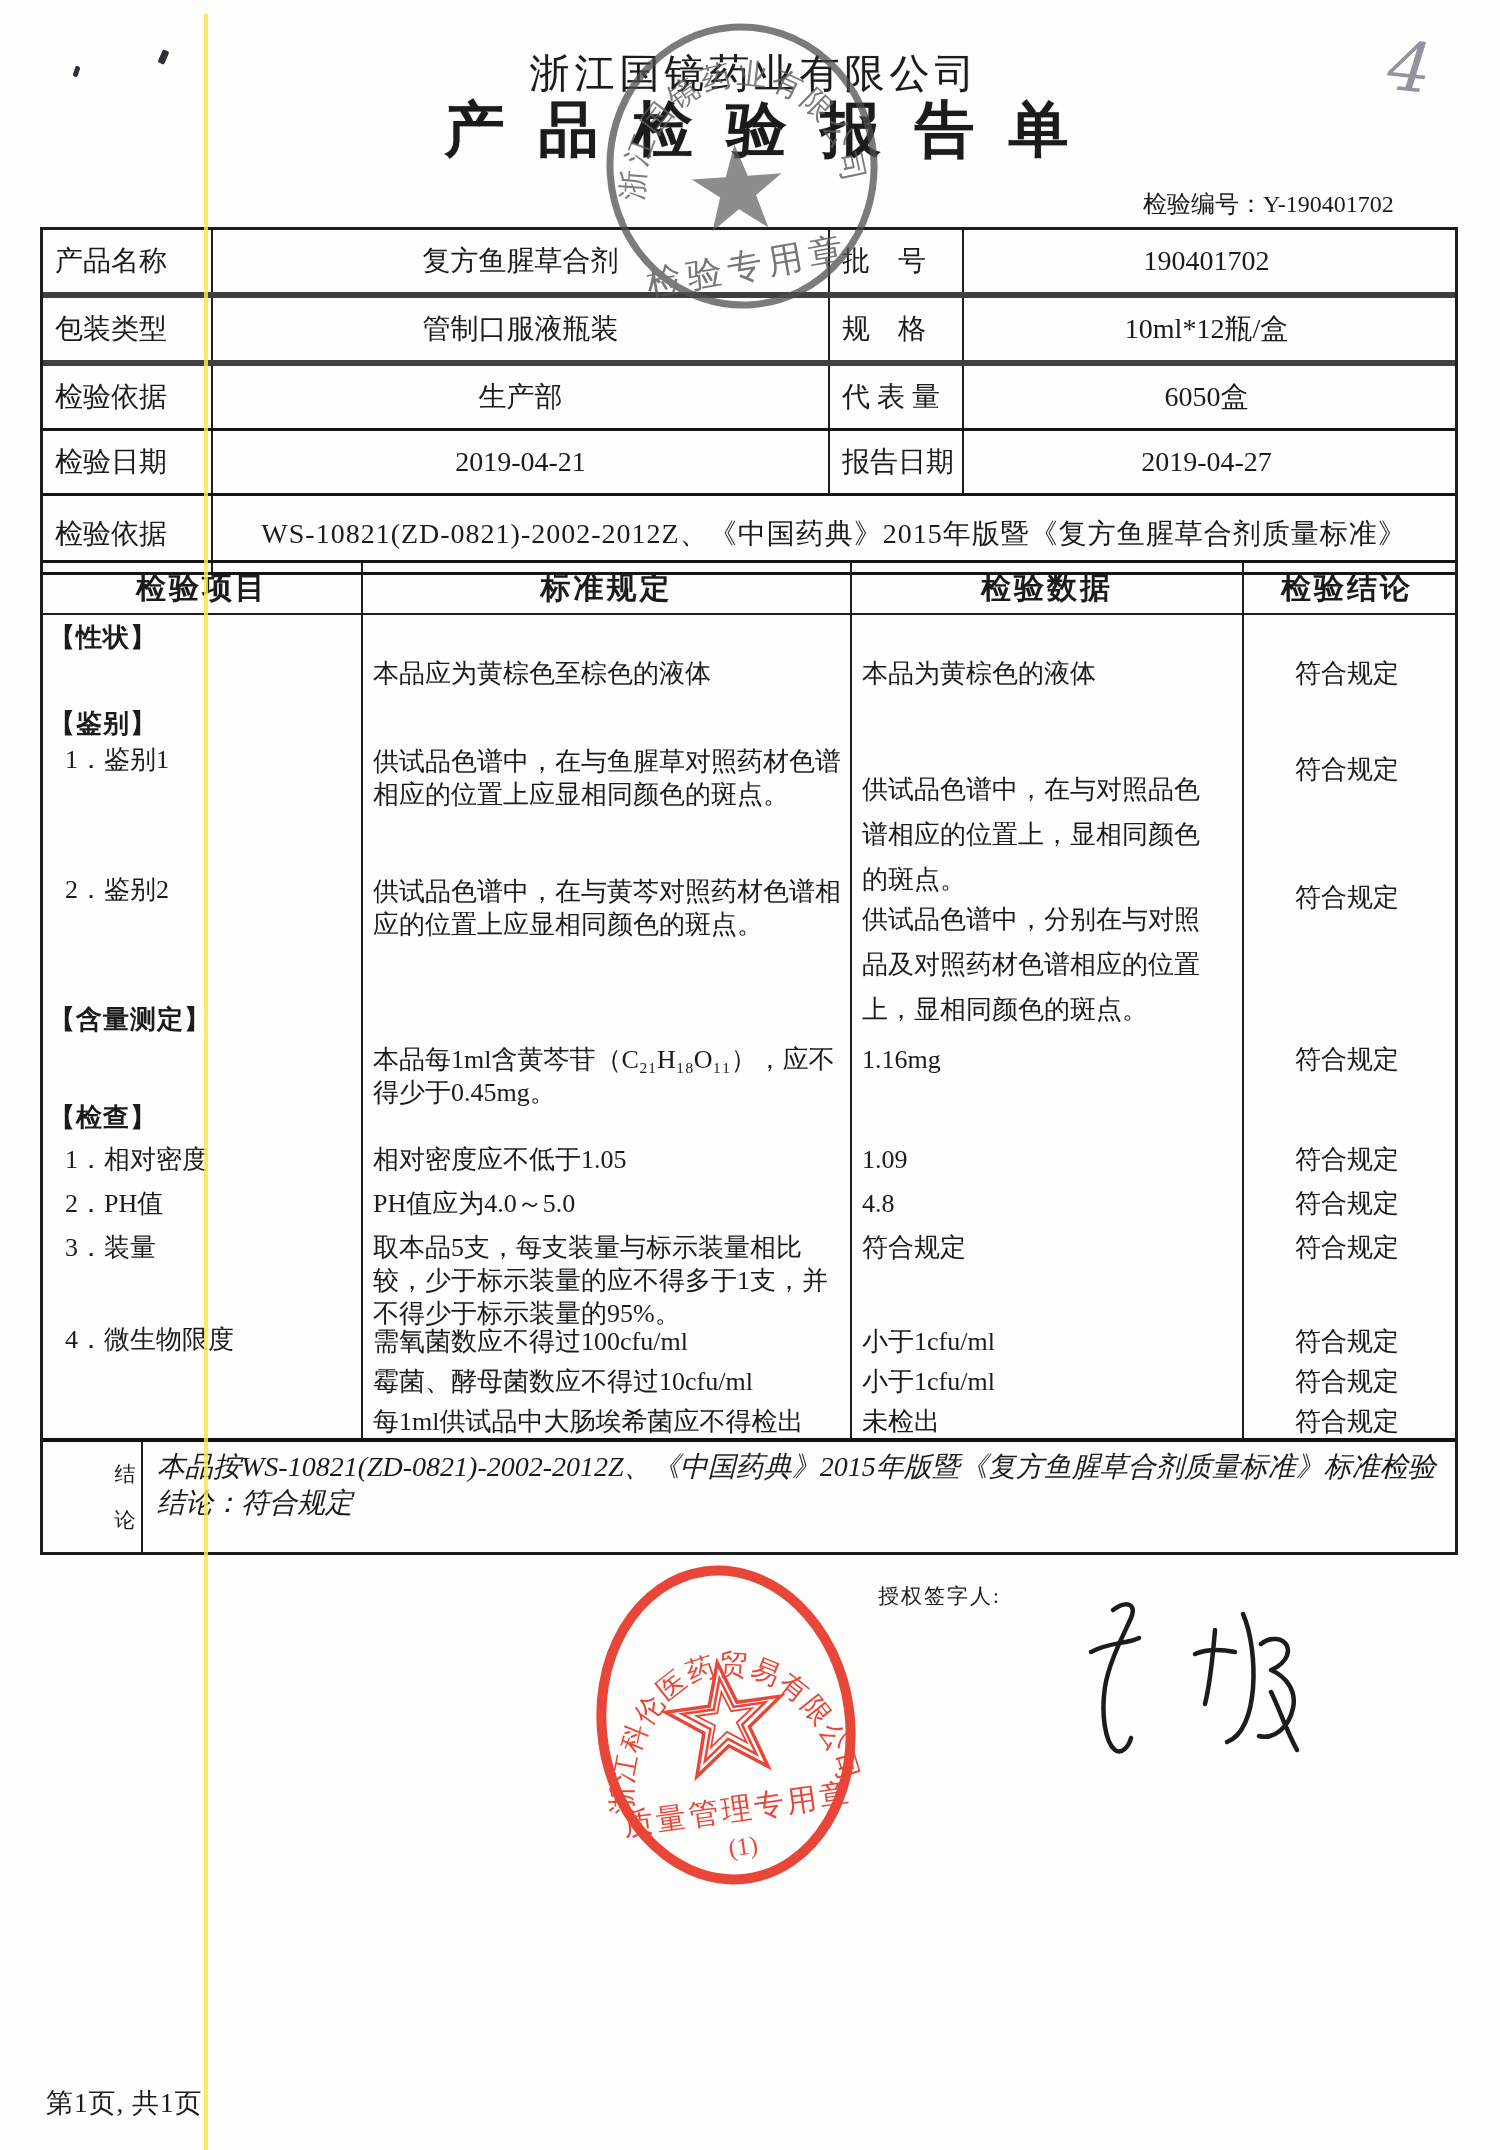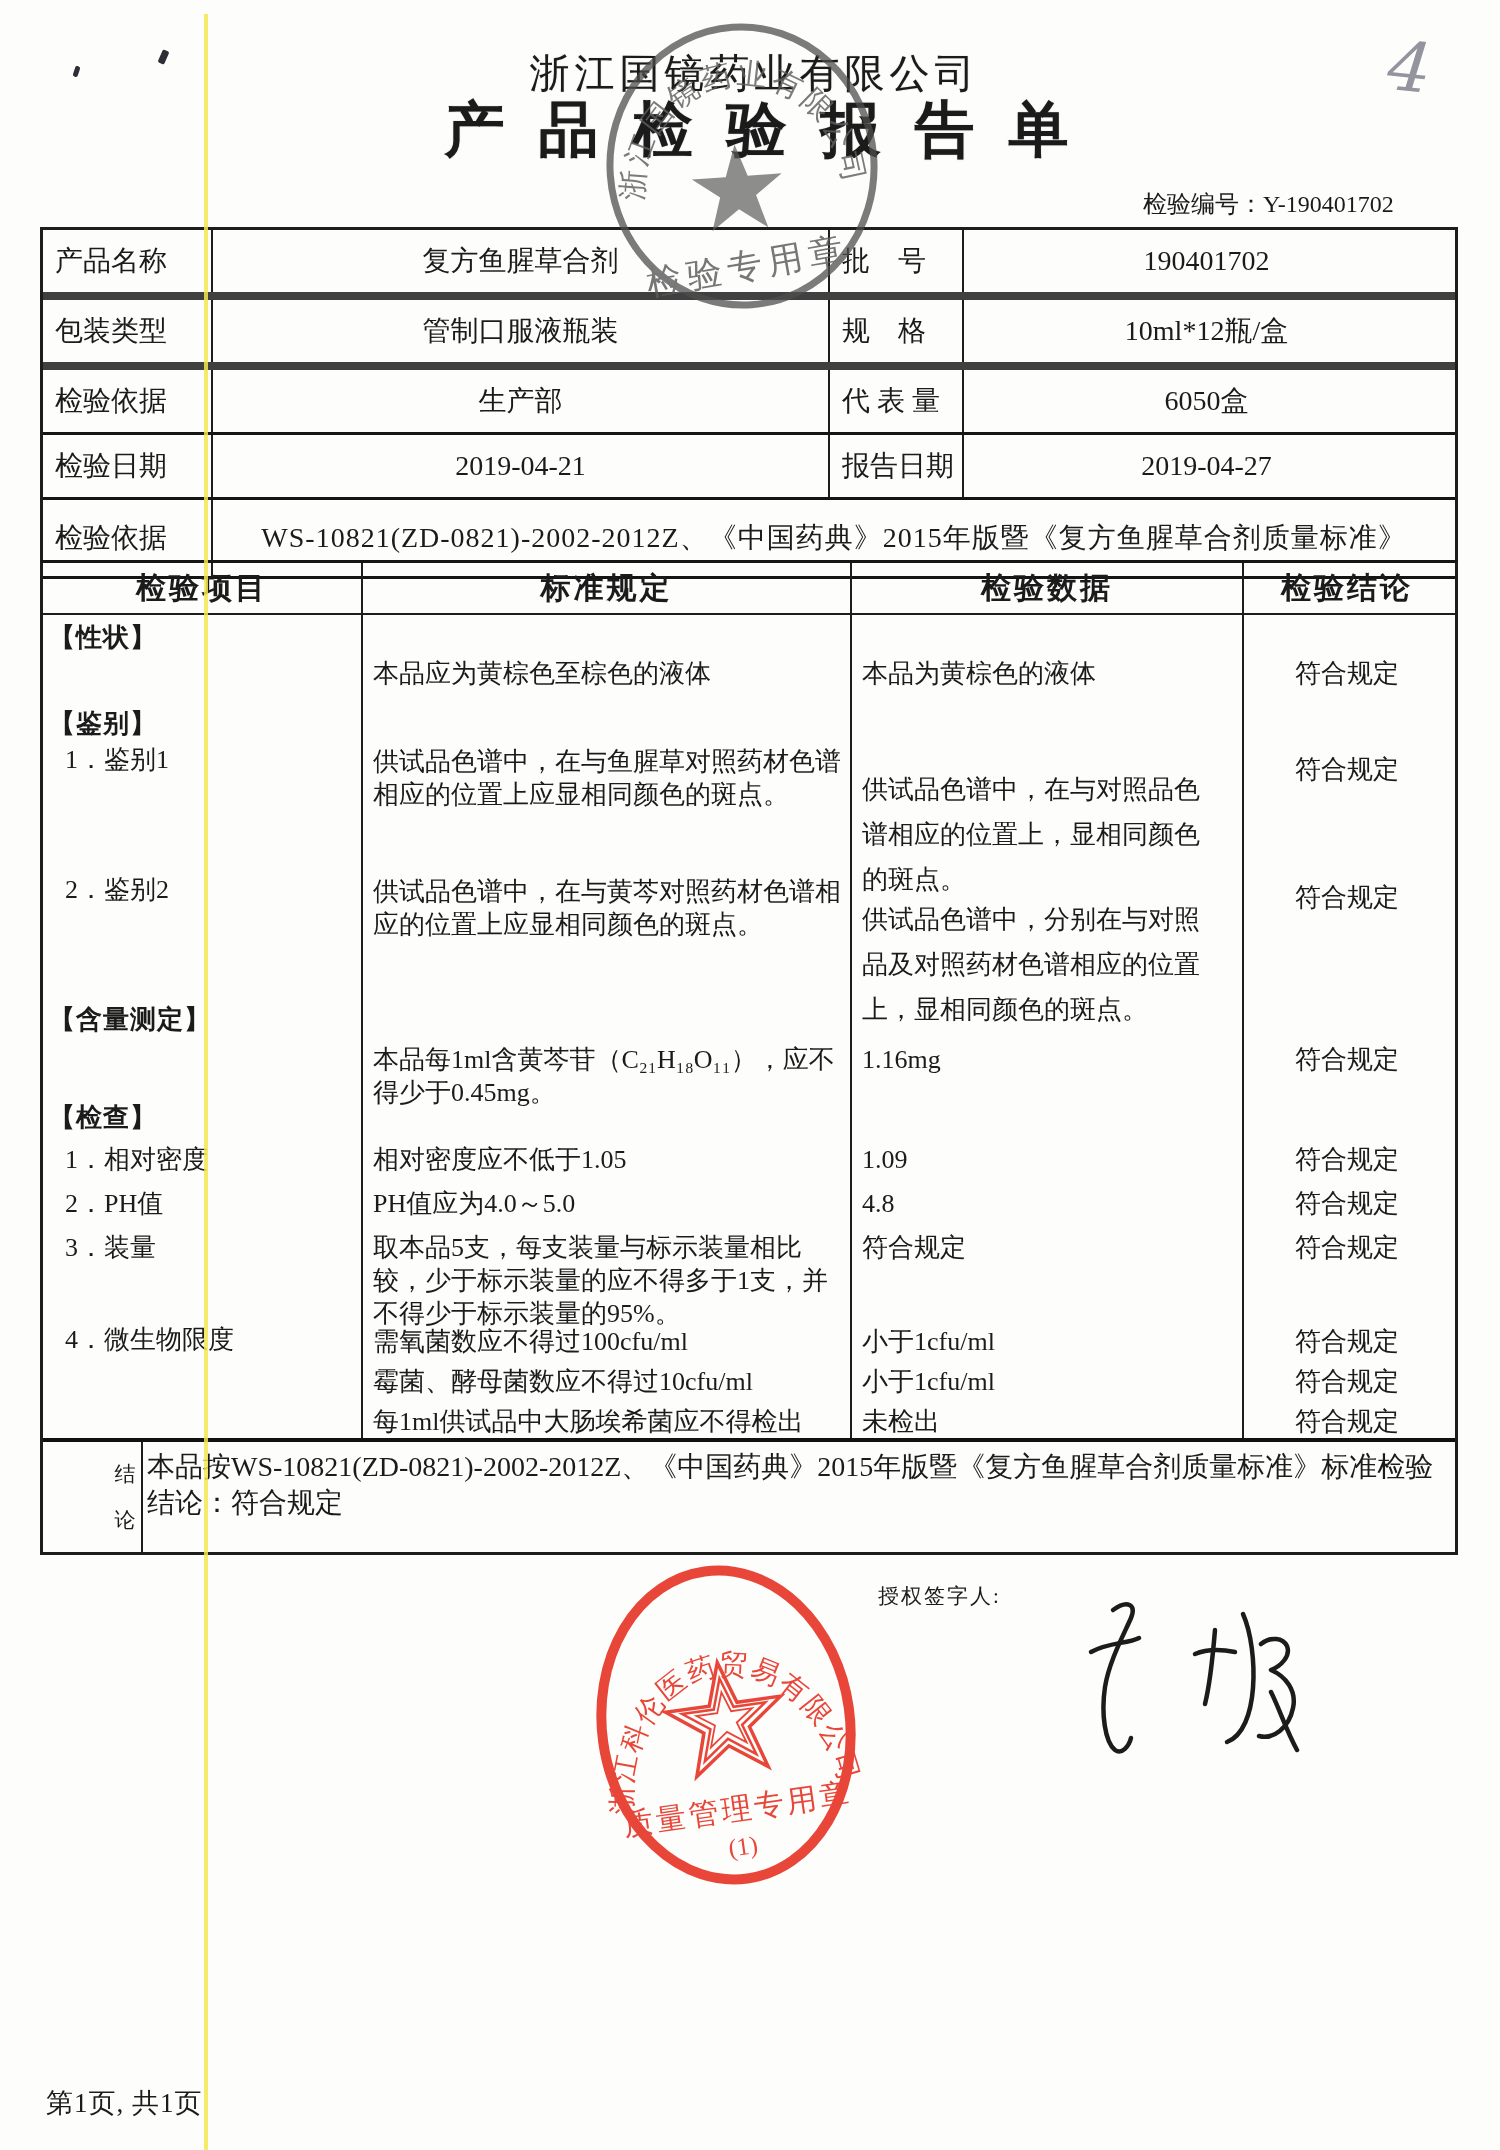--- a/index.html
+++ b/index.html
@@ -37,21 +37,21 @@
   .yellow-line{
     position:absolute; top:14px; left:204px; width:4px; height:2136px;
     background:#f3e84d; opacity:.85; z-index:30;
   }
   
   .info-table{
     position:absolute; left:40px; top:227px; width:1418px; box-sizing:border-box;
     border:3px solid #1d1d1d; border-bottom:none;
     font-size:28px;
   }
-  .info-row{display:grid; grid-template-columns:170px 617px 134px 485px; border-bottom:8px solid #404040; height:62px;}
+  .info-row{display:grid; grid-template-columns:170px 617px 134px 485px; border-bottom:6px solid #404040; height:62px;}
   .info-row.thick{border-bottom:3px solid #151515;}
   .cell{box-sizing:border-box; display:flex; align-items:center; overflow:hidden;}
   .cell.lab{padding-left:12px; border-right:2px solid #1d1d1d; white-space:pre;}
   .cell.val{justify-content:center; border-right:2px solid #1d1d1d; text-align:center;}
   .cell.last{border-right:none;}
   .basis-row{display:grid; grid-template-columns:170px 1242px; height:76px; border-bottom:3px solid #151515;}
   .basis-text{justify-content:center; padding:0 8px; letter-spacing:1px;}
   .main-table{
     position:absolute; left:40px; top:560px; width:1418px; box-sizing:border-box;
     border:3px solid #1d1d1d; border-top:3px solid #151515;
@@ -71,21 +71,21 @@
   .dat{left:10px; width:360px; word-break:break-all;}
   .dat.wide-lh{line-height:45px; width:352px;margin-top:24px;}
   .res{left:0; width:100%; text-align:center;}
   .tconc{display:grid; grid-template-columns:100px 1312px; min-height:110px;}
   .conc-label{
     box-sizing:border-box; border-right:2px solid #1d1d1d;
     display:flex; align-items:center; justify-content:flex-end;
     font-size:21px;
   }
   .conc-label span{display:block; width:32px; word-break:break-all; line-height:46px; text-align:center;}
-  .conc-body{box-sizing:border-box; padding:8px 10px 6px 4px; font-size:28px; line-height:34px;}
+  .conc-body{box-sizing:border-box; padding:8px 10px 6px 14px; font-size:28px; line-height:34px;font-style:italic;}
   .conc-body .verdict{margin-top:2px;}
   
   .sign-label{
     position:absolute; left:878px; top:1582px;
     font-size:21px; letter-spacing:2px;text-align:right;
   }
   .signature-svg{position:absolute; left:1075px; top:1592px; z-index:6;}
   
   .stamp{position:absolute; z-index:5;}
   .stamp-top{left:596px; top:16px; transform:rotate(-4deg); opacity:.82;}

